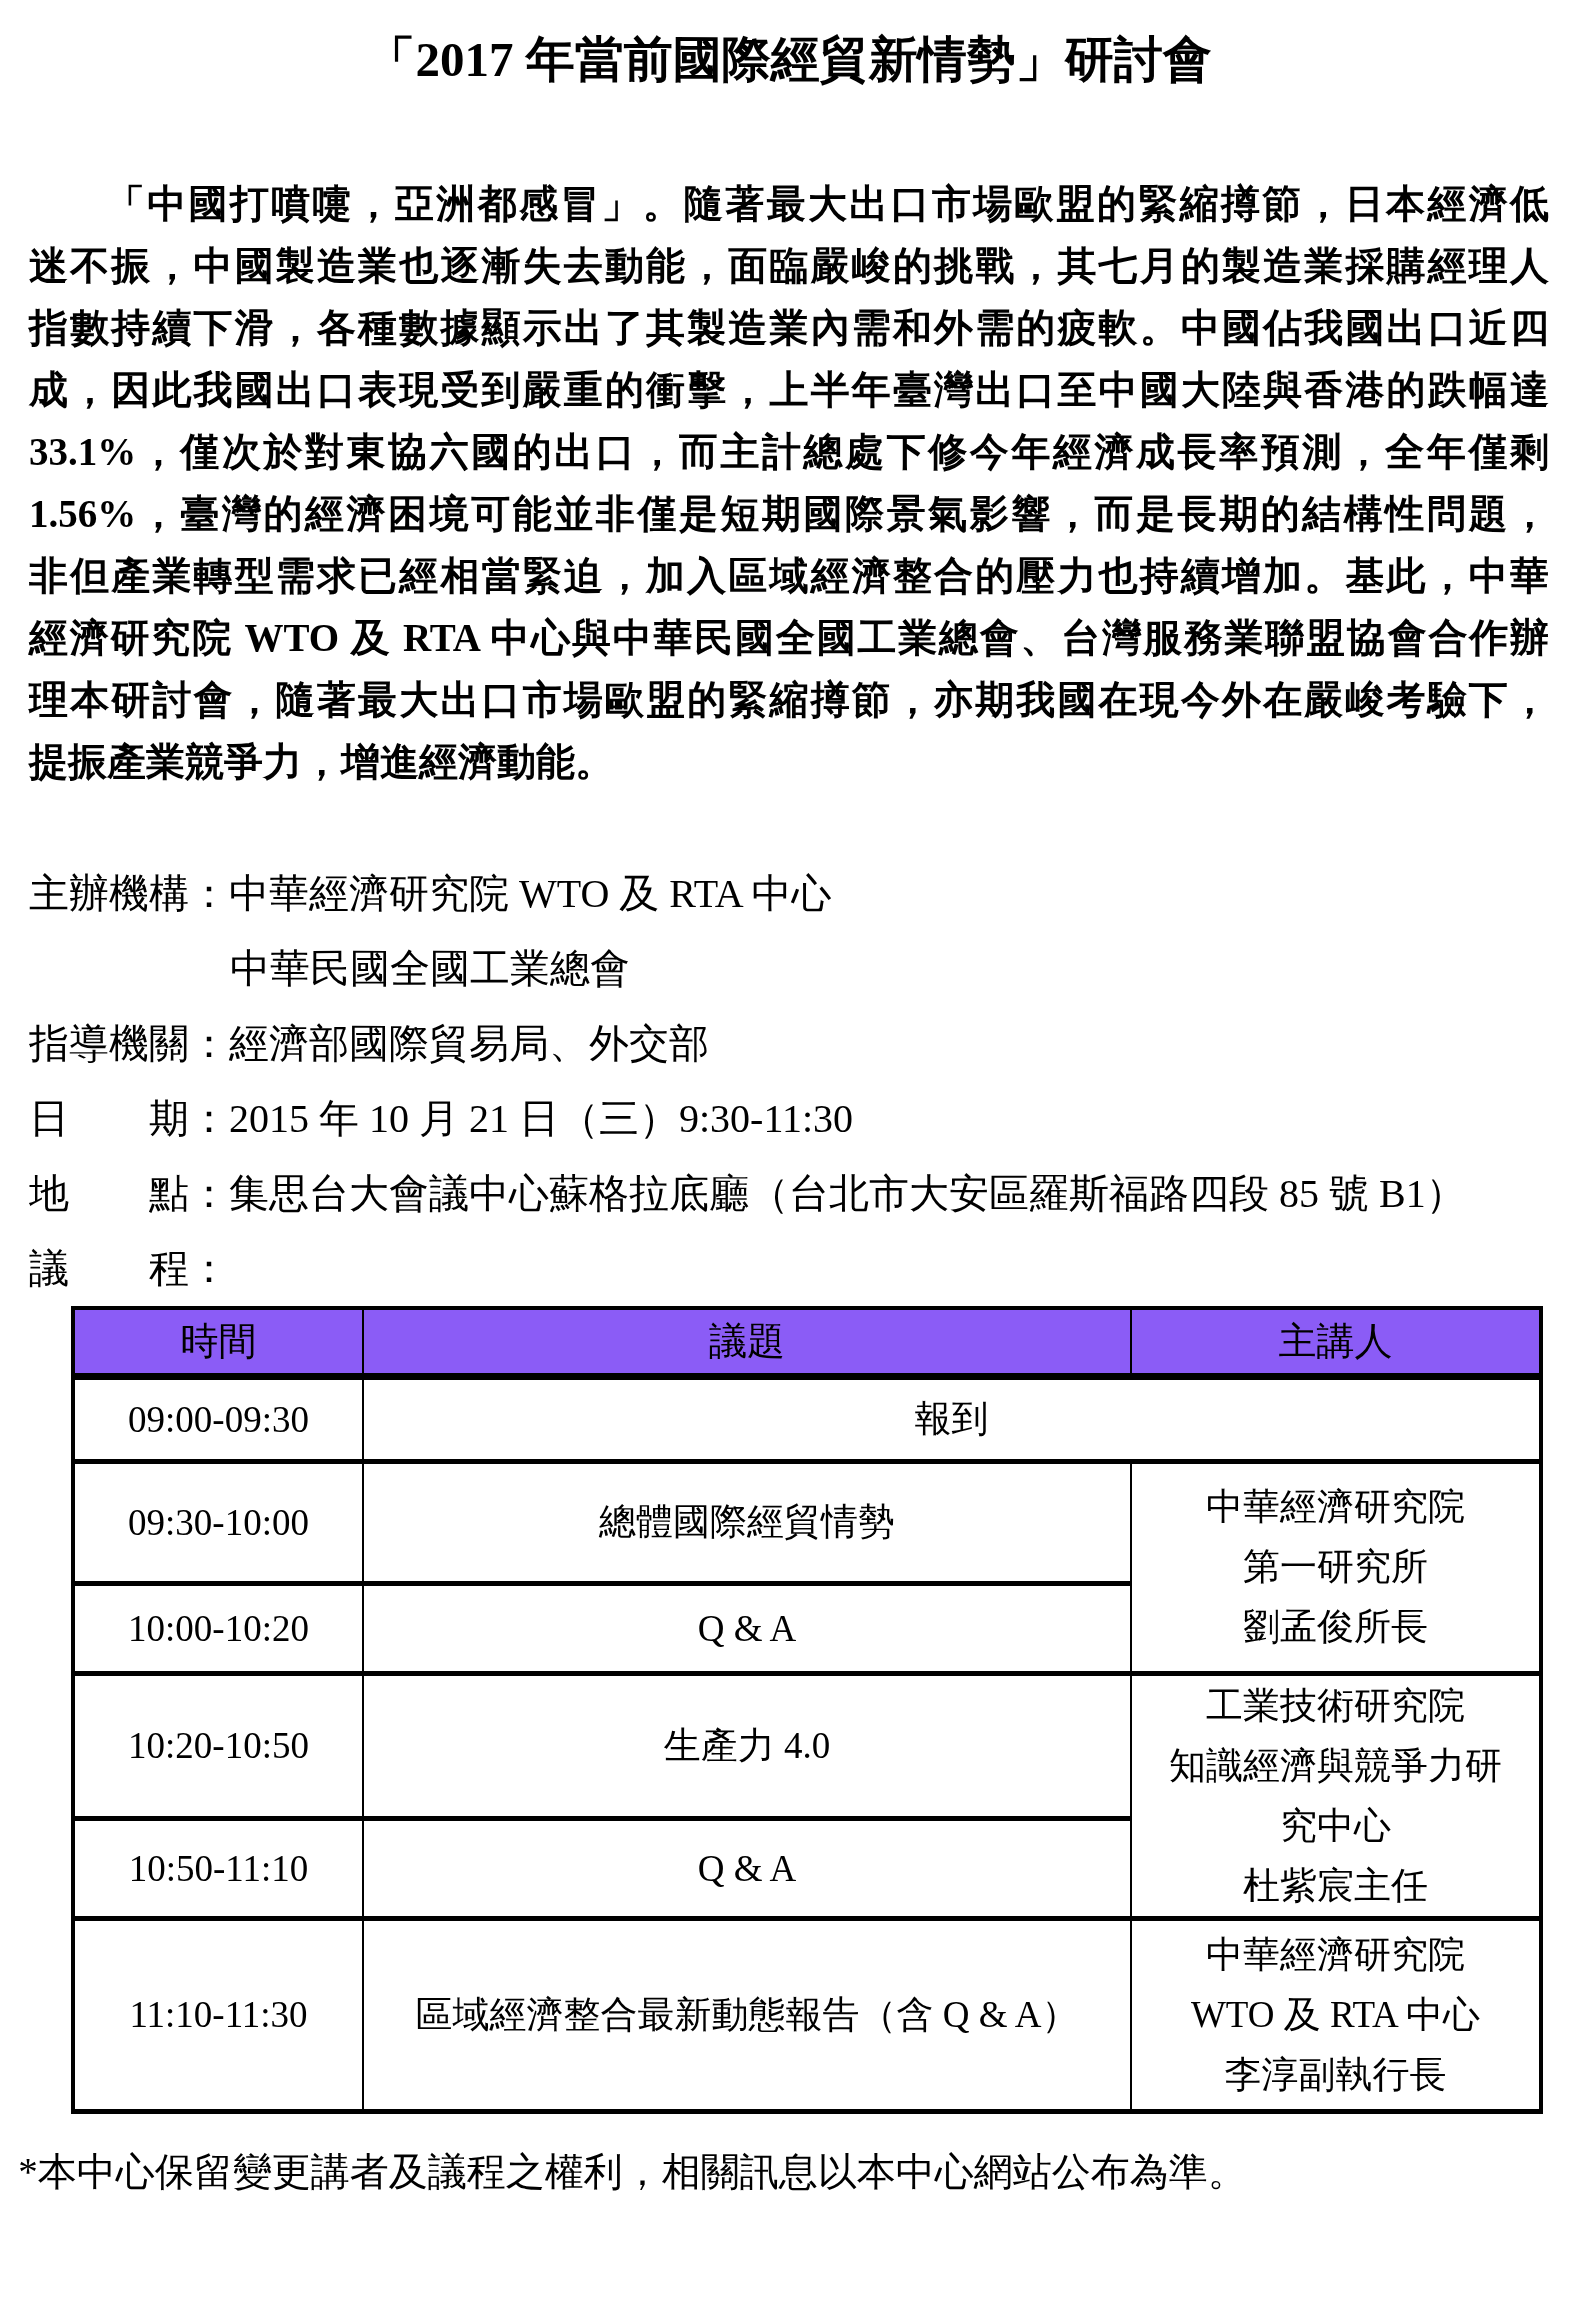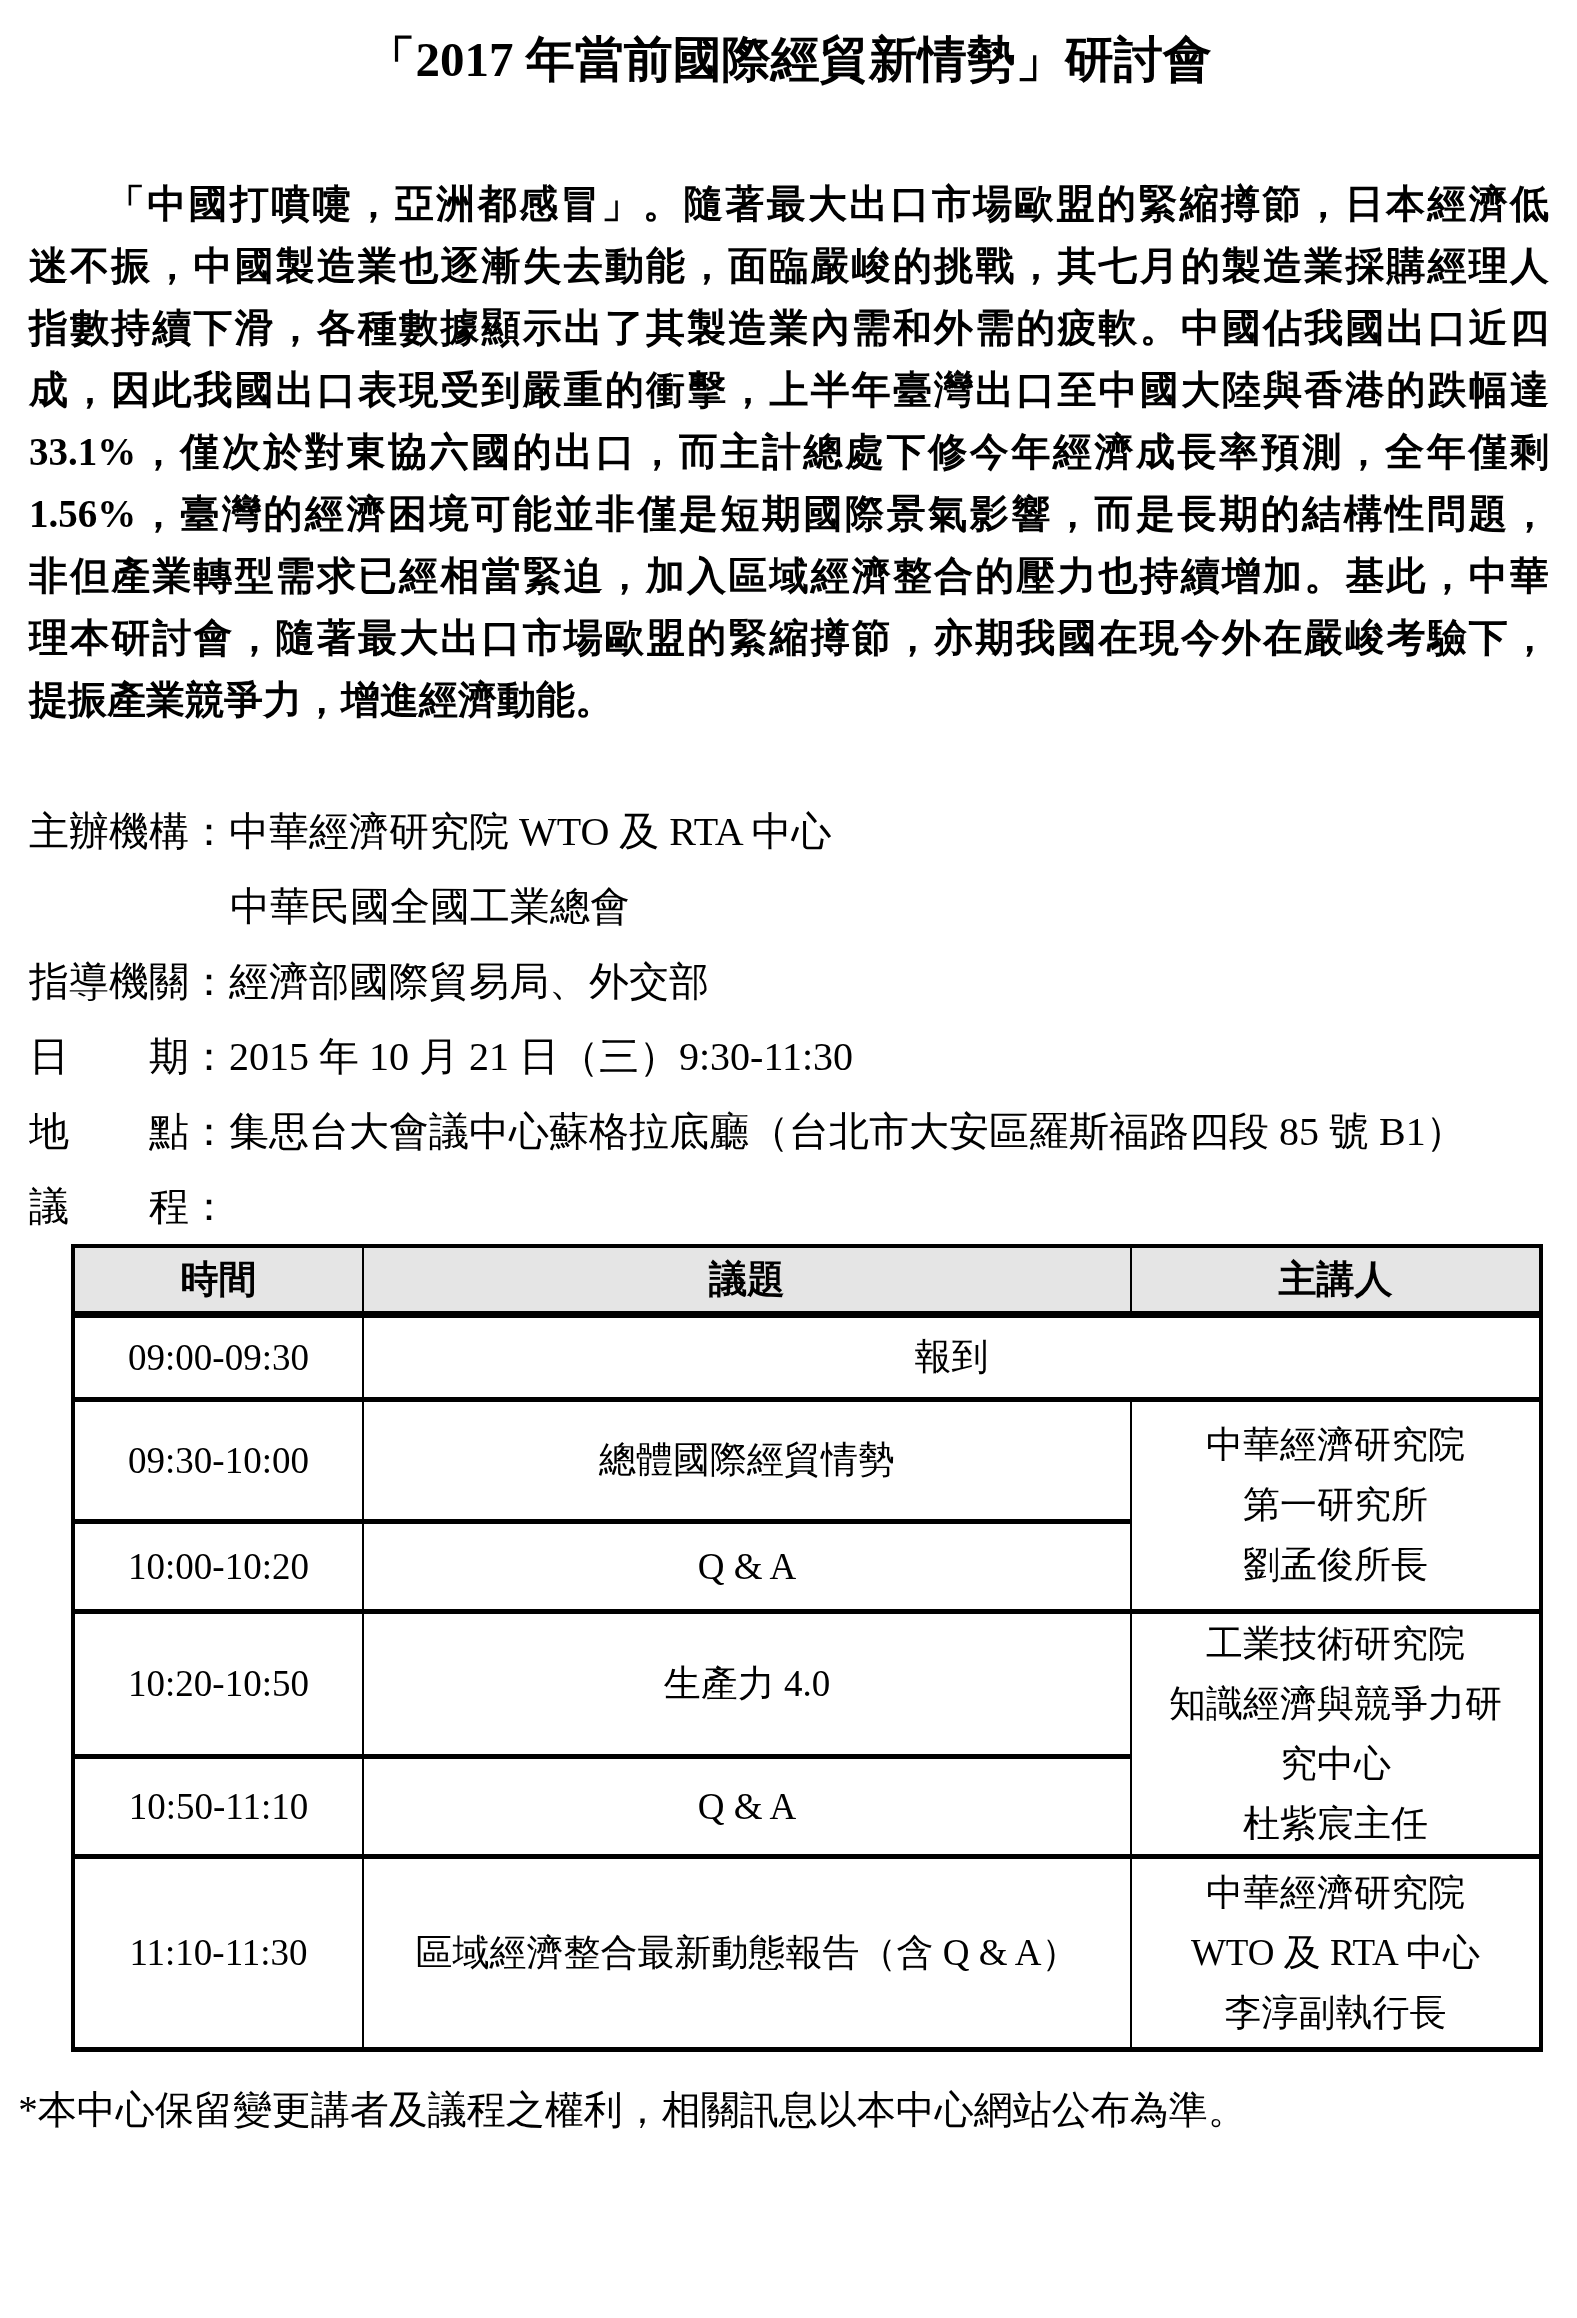--- a/index.html
+++ b/index.html
@@ -53,23 +53,23 @@
   .info-line.cont { padding-left: 201px; }
   table.agenda {
     margin: 0 0 0 42px;
     width: 1469px;
     table-layout: fixed;
     border-collapse: collapse;
     border: 4.6px solid #000;
     text-align: center;
   }
   table.agenda th {
-    background: #e5e5e5;
+    background: #8b5cf6;
     font-size: 38px;
-    font-weight: bold;
+    font-weight: normal;
     border-left: 2.3px solid #000;
     border-right: 2.3px solid #000;
     border-top: 4.6px solid #000;
     border-bottom: 7px solid #000;
   }
   table.agenda td {
     font-size: 37px;
     border-left: 2.3px solid #000;
     border-right: 2.3px solid #000;
     border-top: 5.4px solid #000;
@@ -95,20 +95,21 @@
   <h1 class="title">「2017 年當前國際經貿新情勢」研討會</h1>
 
   <div class="intro">
     <div class="jline first">「中國打噴嚏，亞洲都感冒」。隨著最大出口市場歐盟的緊縮撙節，日本經濟低</div>
     <div class="jline">迷不振，中國製造業也逐漸失去動能，面臨嚴峻的挑戰，其七月的製造業採購經理人</div>
     <div class="jline">指數持續下滑，各種數據顯示出了其製造業內需和外需的疲軟。中國佔我國出口近四</div>
     <div class="jline">成，因此我國出口表現受到嚴重的衝擊，上半年臺灣出口至中國大陸與香港的跌幅達</div>
     <div class="jline">33.1%，僅次於對東協六國的出口，而主計總處下修今年經濟成長率預測，全年僅剩</div>
     <div class="jline">1.56%，臺灣的經濟困境可能並非僅是短期國際景氣影響，而是長期的結構性問題，</div>
     <div class="jline">非但產業轉型需求已經相當緊迫，加入區域經濟整合的壓力也持續增加。基此，中華</div>
+    <div class="jline">經濟研究院 WTO 及 RTA 中心與中華民國全國工業總會、台灣服務業聯盟協會合作辦</div>
     <div class="jline">理本研討會，隨著最大出口市場歐盟的緊縮撙節，亦期我國在現今外在嚴峻考驗下，</div>
     <div class="jline last">提振產業競爭力，增進經濟動能。</div>
   </div>
 
   <div class="info">
     <div class="info-line">
       <span>主辦機構：</span><span>中華經濟研究院 WTO 及 RTA 中心</span>
     </div>
     <div class="info-line cont">
       <span>中華民國全國工業總會</span>

